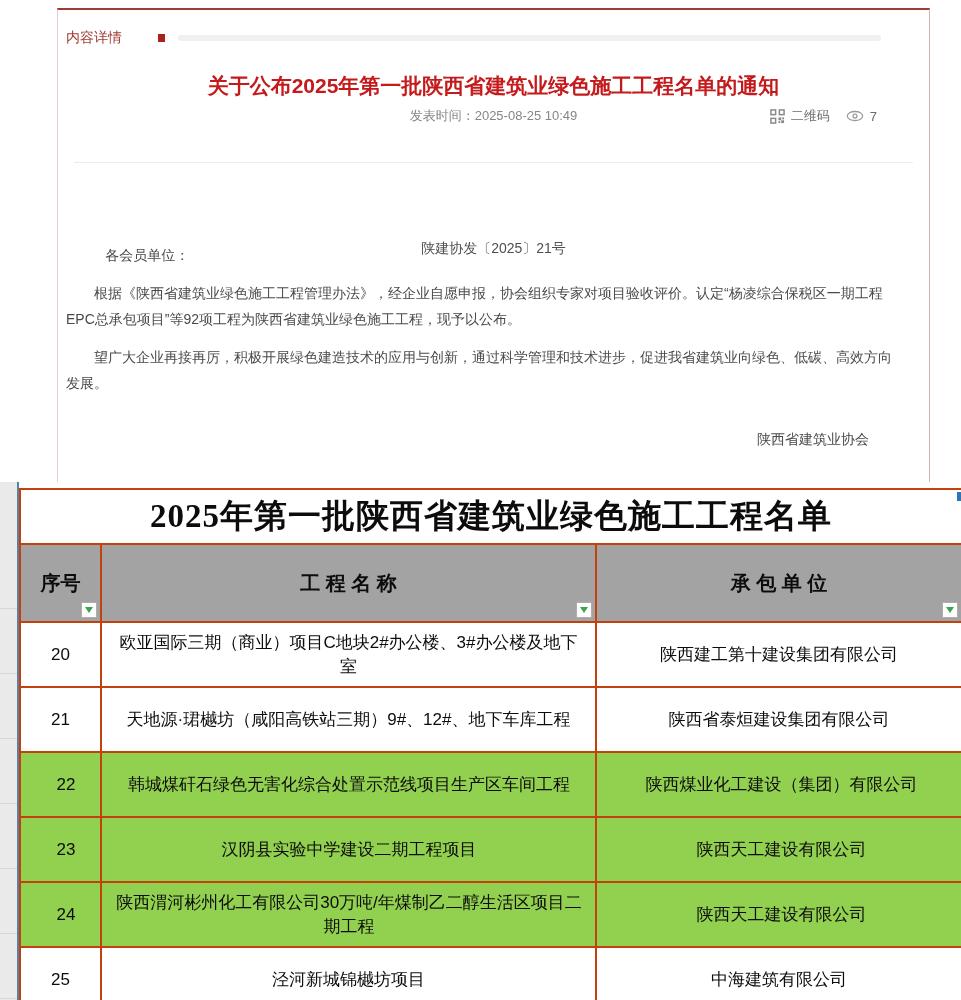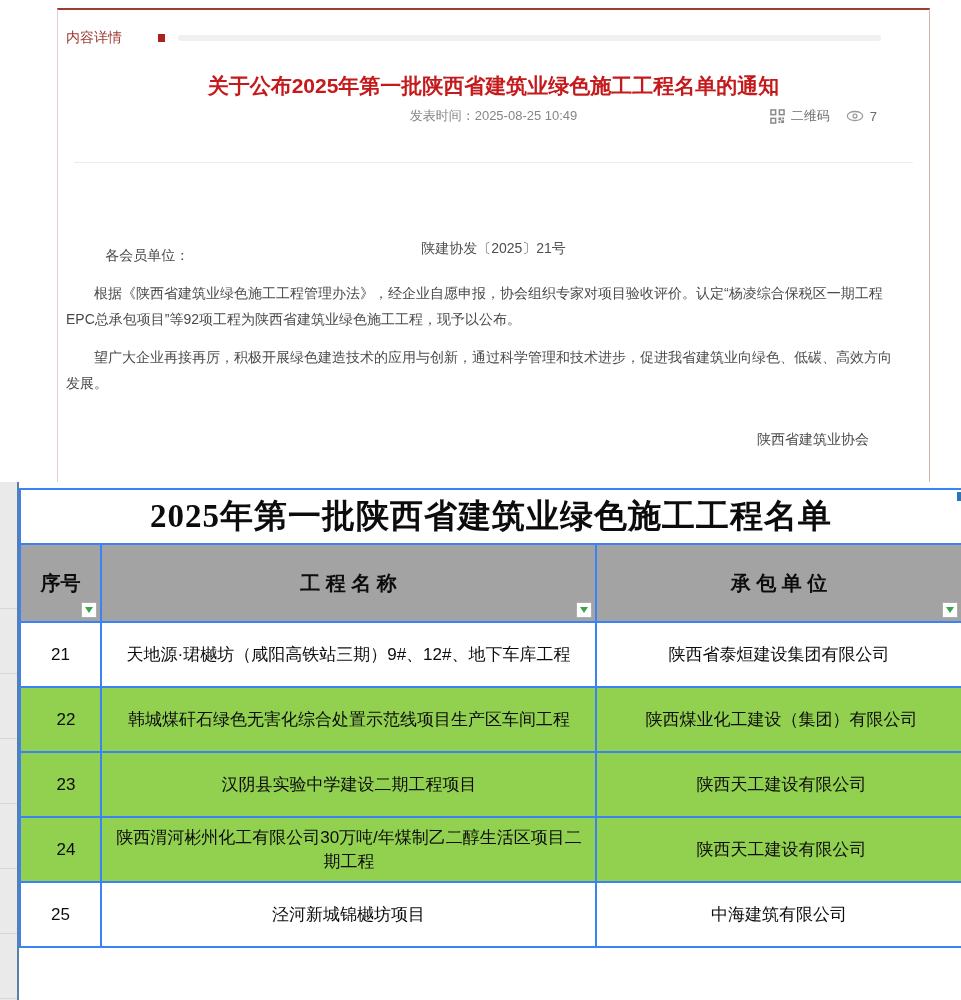--- a/index.html
+++ b/index.html
@@ -39,21 +39,21 @@
   .sheet { position:absolute; left:0; top:482px; width:961px; height:518px; background:#fff; }
   .sheet-gutter { position:absolute; left:0; top:0; width:17px; height:518px;
                   background:repeating-linear-gradient(to bottom,#eaeaea 0 64px,#d6d6d6 64px 65px);
                   background-position:0 62px; }
   .pane-line { position:absolute; left:17px; top:0; width:2px; height:518px;
                background:var(--pane-blue,#5b80a6); }
   .edge-fragment { position:absolute; right:0; top:10px; width:4px; height:9px;
                    background:#2e75b6; }
   table.grid { position:absolute; left:19px; top:6px; width:942px;
                border-collapse:collapse; table-layout:fixed; }
-  table.grid td, table.grid th { border:2px solid #3b82f6; color:#0c0c0c;
+  table.grid td, table.grid th { border:2px solid #c2410c; color:#0c0c0c;
                text-align:center; vertical-align:middle; overflow:hidden; }
   .title-cell { height:55px; font-family:"Liberation Serif","DejaVu Serif",serif;
                 font-weight:bold; font-size:33px; letter-spacing:1px; }
   th.col-head { height:78px; font-size:20px; font-weight:bold; position:relative;
                 background:#a3a3a3; }
   td.cell-no { font-size:17px; }
   td.cell-project { font-size:17px; padding:2px 10px; line-height:24px; }
   td.cell-contractor { font-size:17px; padding:2px 6px; }
   tr.data-row td { height:65px; background:#fff; }
   tr.data-row.hl td { background:var(--highlight-green,#92d050);padding-left:11px; }
@@ -147,20 +147,25 @@
             </button>
         </th>
         <th class="col-head">
           <span>承 包 单 位</span>
           <button class="filter">
               <i class="tri"></i>
             </button>
         </th>
       </tr>
 
+    <tr class="data-row">
+          <td class="cell-no">20</td>
+          <td class="cell-project">欧亚国际三期（商业）项目C地块2#办公楼、3#办公楼及地下室</td>
+          <td class="cell-contractor">陕西建工第十建设集团有限公司</td>
+        </tr>
         <tr class="data-row">
           <td class="cell-no">21</td>
           <td class="cell-project">天地源·珺樾坊（咸阳高铁站三期）9#、12#、地下车库工程</td>
           <td class="cell-contractor">陕西省泰烜建设集团有限公司</td>
         </tr>
         <tr class="data-row hl">
           <td class="cell-no">22</td>
           <td class="cell-project">韩城煤矸石绿色无害化综合处置示范线项目生产区车间工程</td>
           <td class="cell-contractor">陕西煤业化工建设（集团）有限公司</td>
         </tr>

